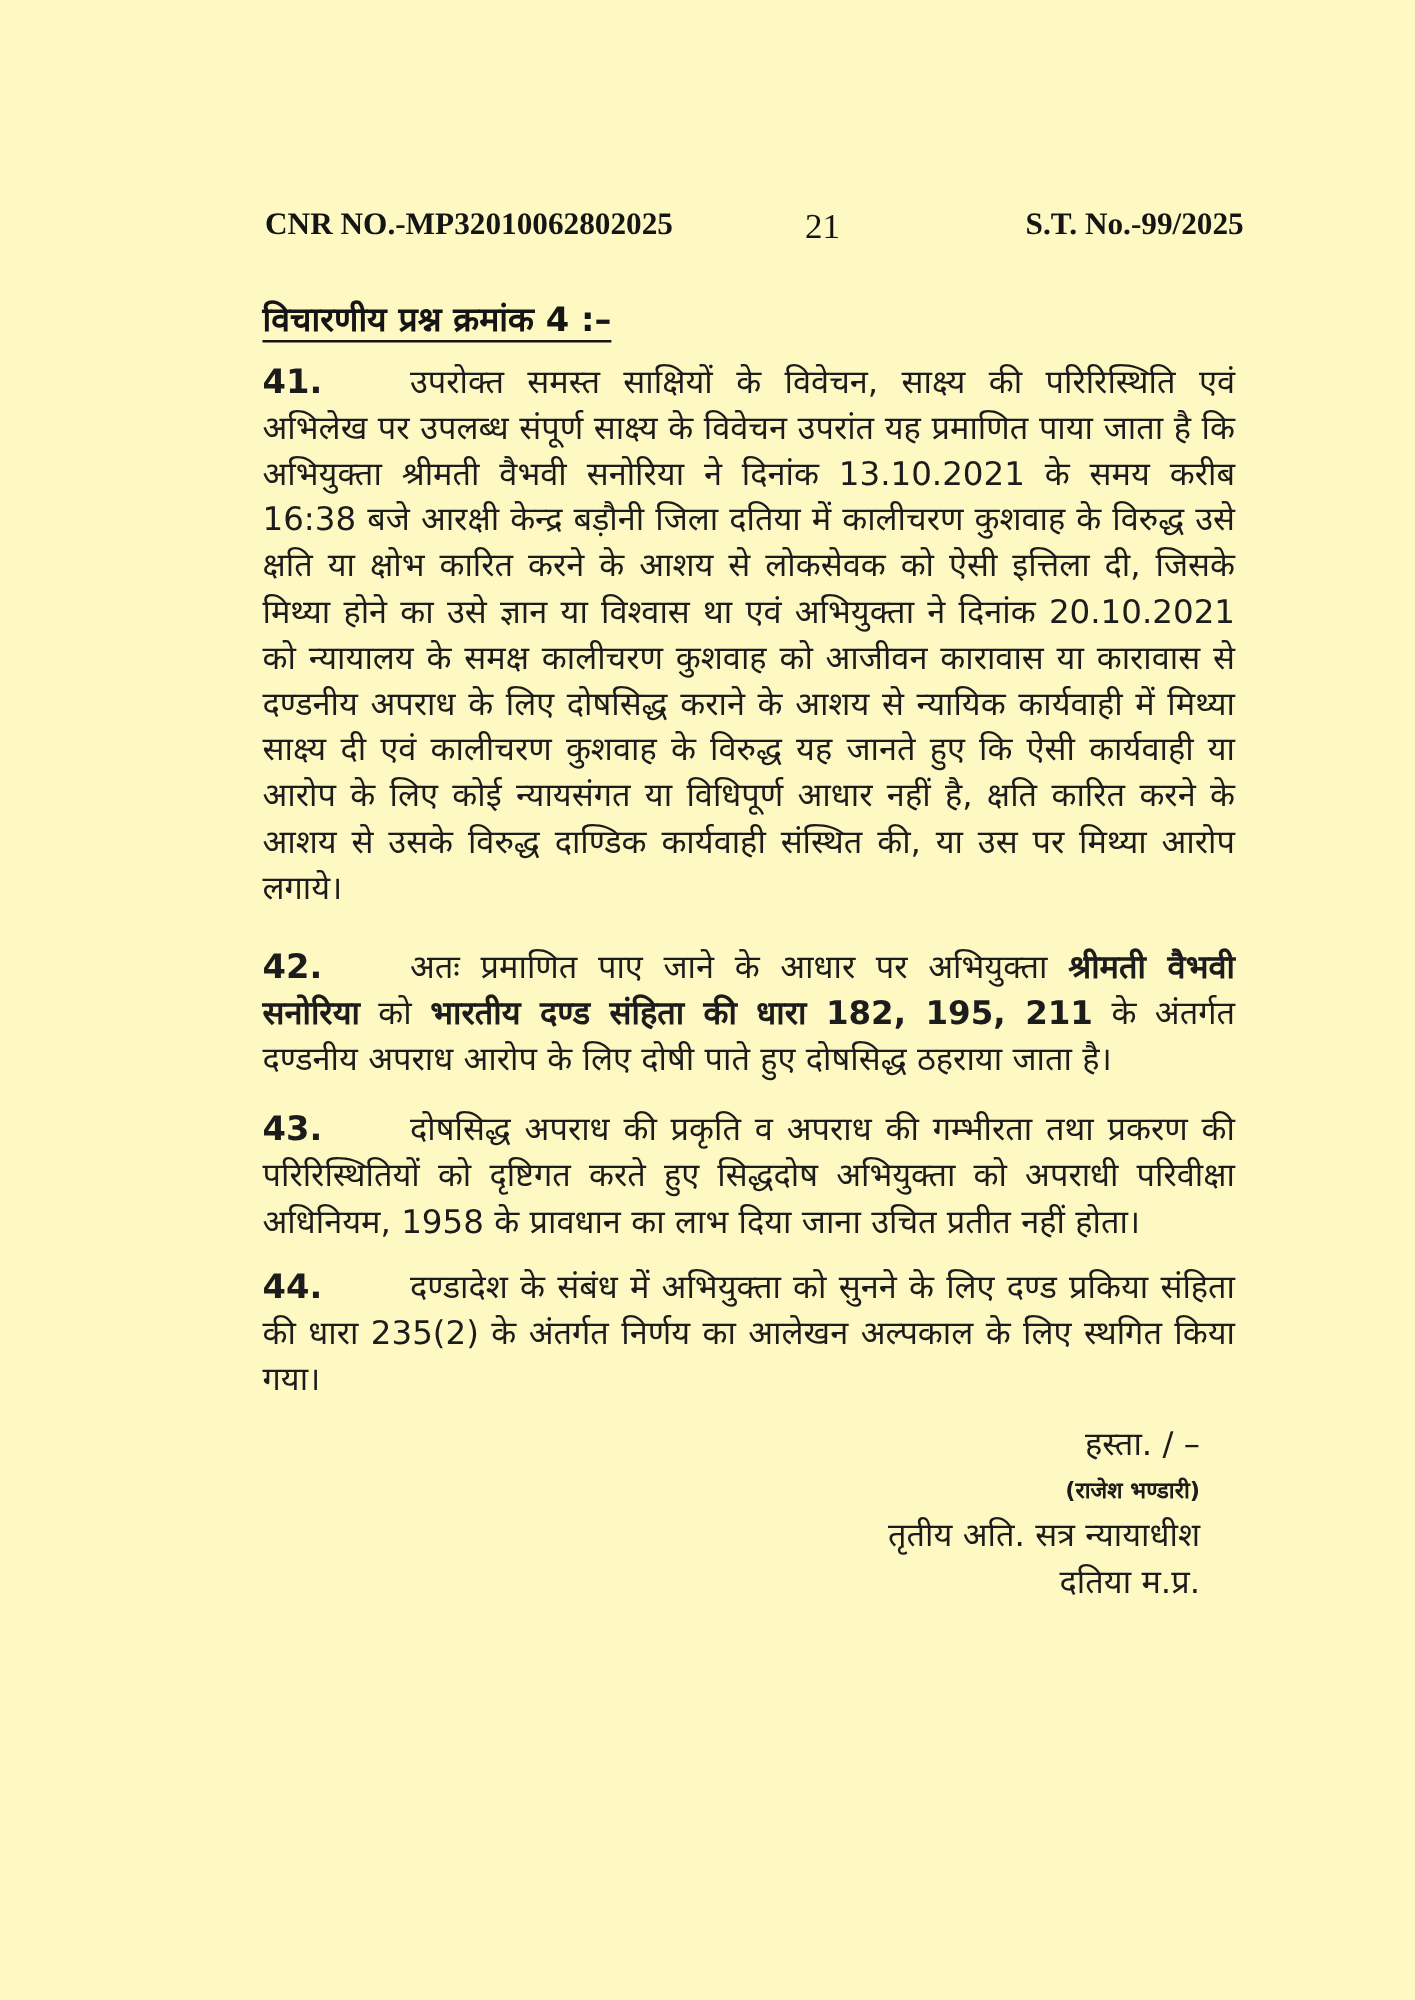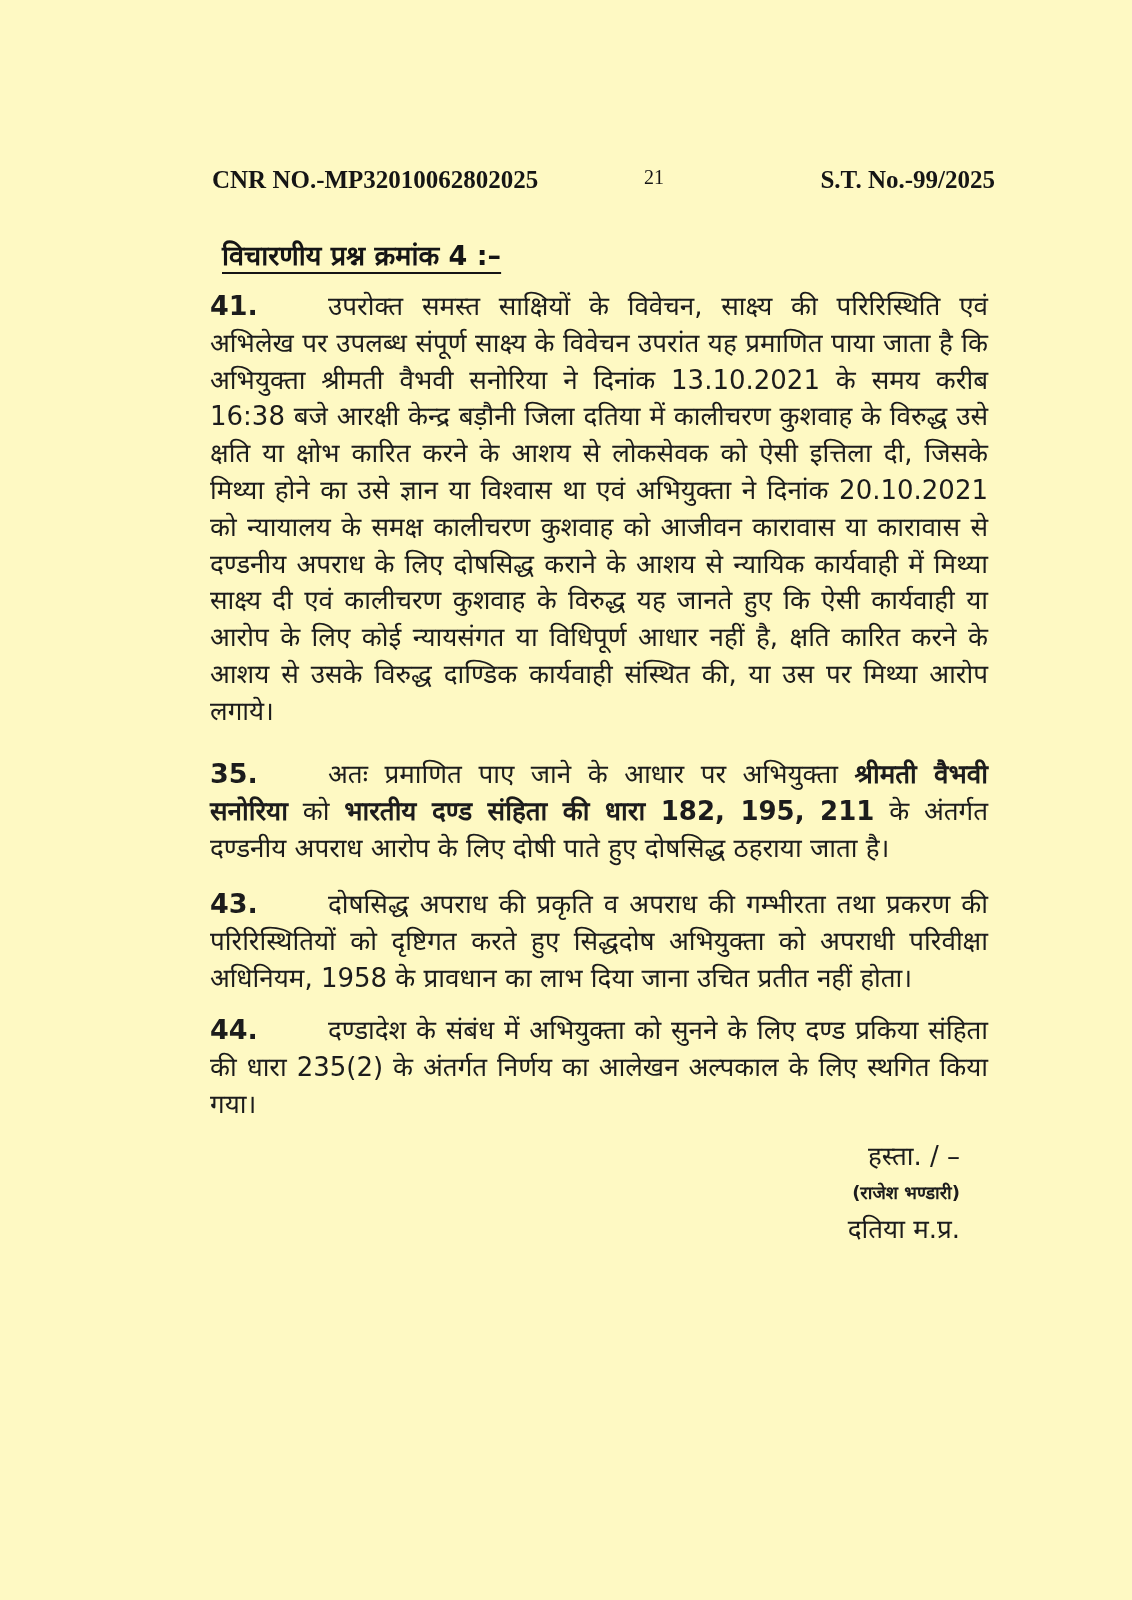--- a/index.html
+++ b/index.html
@@ -24,35 +24,34 @@
   .doc-header-item {
     position: absolute;
     top: 166px;
     font-family: "Liberation Serif", serif;
     font-size: 25px;
     font-weight: bold;
     color: #151515;
     white-space: nowrap;
   }
   .hdr-cnr   { left: 212px; }
-  .hdr-page  { left: 644px; font-weight: normal; font-size: 20px; }
+  .hdr-page  { left: 644px; font-weight: normal; font-size: 28px; }
   .hdr-stno  { right: 137px; text-align: right; }
   
   .section-heading {
     position: absolute;
     left: 210px;
     top: 236px;
     font-size: 27px;
     font-weight: bold;
     color: #151515;
     text-decoration: underline;
     text-underline-offset: 7px;
     text-decoration-thickness: 2px;
     white-space: nowrap;
-    margin-left: 12px;
   }
   
   .body-paragraphs { position: absolute; inset: 0; }
   .para {
     position: absolute;
     left: 210px;
     width: 778px;
     margin: 0;
     font-size: 26px;
     line-height: 36.8px;
@@ -91,24 +90,25 @@
   <div class="doc-header-item hdr-cnr">CNR NO.-MP32010062802025</div>
 
   <div class="doc-header-item hdr-page">21</div>
 
   <div class="doc-header-item hdr-stno">S.T. No.-99/2025</div>
 
   <div class="section-heading">विचारणीय प्रश्न क्रमांक 4 :–</div>
 
   <div class="body-paragraphs">
       <p class="para"><span class="pnum">41.</span><span class="seg">उपरोक्त समस्त साक्षियों के विवेचन, साक्ष्य की परिरिस्थिति एवं अभिलेख पर उपलब्ध संपूर्ण साक्ष्य के विवेचन उपरांत यह प्रमाणित पाया जाता है कि अभियुक्ता श्रीमती वैभवी सनोरिया ने दिनांक 13.10.2021 के समय करीब 16:38 बजे आरक्षी केन्द्र बड़ौनी जिला दतिया में कालीचरण कुशवाह के विरुद्ध उसे क्षति या क्षोभ कारित करने के आशय से लोकसेवक को ऐसी इत्तिला दी, जिसके मिथ्या होने का उसे ज्ञान या विश्वास था एवं अभियुक्ता ने दिनांक 20.10.2021 को न्यायालय के समक्ष कालीचरण कुशवाह को आजीवन कारावास या कारावास से दण्डनीय अपराध के लिए दोषसिद्ध कराने के आशय से न्यायिक कार्यवाही में मिथ्या साक्ष्य दी एवं कालीचरण कुशवाह के विरुद्ध यह जानते हुए कि ऐसी कार्यवाही या आरोप के लिए कोई न्यायसंगत या विधिपूर्ण आधार नहीं है, क्षति कारित करने के आशय से उसके विरुद्ध दाण्डिक कार्यवाही संस्थित की, या उस पर मिथ्या आरोप लगाये।</span></p>
-      <p class="para"><span class="pnum">35.</span><span class="seg">अतः प्रमाणित पाए जाने के आधार पर अभियुक्ता </span><span class="seg seg-bold">श्रीमती वैभवी सनोरिया</span><span class="seg"> को </span><span class="seg seg-bold">भारतीय दण्ड संहिता की धारा 182, 195, 211</span><span class="seg"> के अंतर्गत दण्डनीय अपराध आरोप के लिए दोषी पाते हुए दोषसिद्ध ठहराया जाता है।</span></p>
+      <p class="para"><span class="pnum">42.</span><span class="seg">अतः प्रमाणित पाए जाने के आधार पर अभियुक्ता </span><span class="seg seg-bold">श्रीमती वैभवी सनोरिया</span><span class="seg"> को </span><span class="seg seg-bold">भारतीय दण्ड संहिता की धारा 182, 195, 211</span><span class="seg"> के अंतर्गत दण्डनीय अपराध आरोप के लिए दोषी पाते हुए दोषसिद्ध ठहराया जाता है।</span></p>
       <p class="para"><span class="pnum">43.</span><span class="seg">दोषसिद्ध अपराध की प्रकृति व अपराध की गम्भीरता तथा प्रकरण की परिरिस्थितियों को दृष्टिगत करते हुए सिद्धदोष अभियुक्ता को अपराधी परिवीक्षा अधिनियम, 1958 के प्रावधान का लाभ दिया जाना उचित प्रतीत नहीं होता।</span></p>
       <p class="para"><span class="pnum">44.</span><span class="seg">दण्डादेश के संबंध में अभियुक्ता को सुनने के लिए दण्ड प्रकिया संहिता की धारा 235(2) के अंतर्गत निर्णय का आलेखन अल्पकाल के लिए स्थगित किया गया।</span></p>
     </div>
 
   <div class="signature-block">
     <div class="sig-line">हस्ता. / –</div>
     <div class="sig-line sig-name">(राजेश भण्डारी)</div>
+    <div class="sig-line">तृतीय अति. सत्र न्यायाधीश</div>
     <div class="sig-line">दतिया म.प्र.</div>
   </div>
 
 </div>
 
 </body></html>

